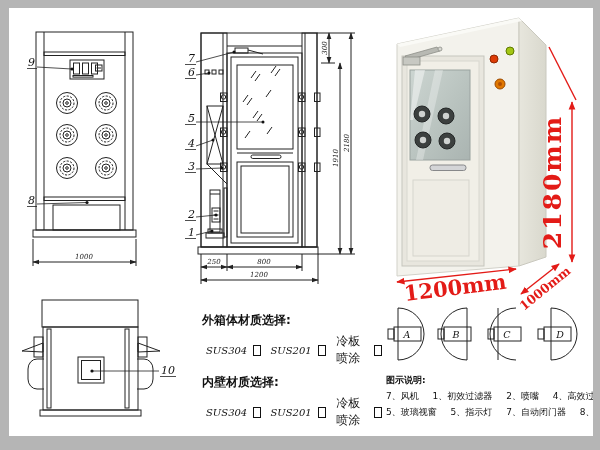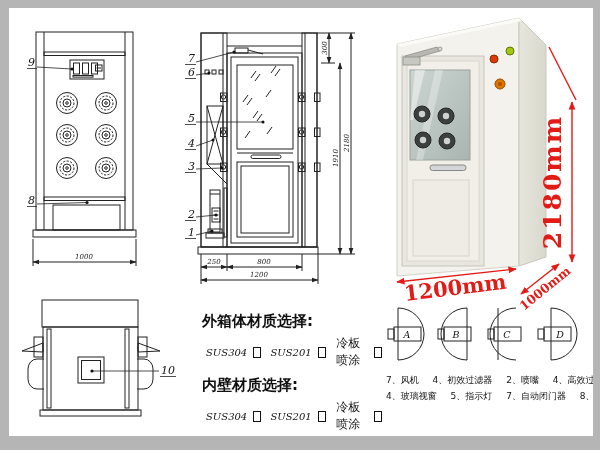--- a/index.html
+++ b/index.html
@@ -15,21 +15,21 @@
           fill:#222;stroke:none;}
   .lbltxt{font-family:"DejaVu Serif",serif;font-style:italic;font-size:11px;
           fill:#111;stroke:none;}
   .leader{stroke:#222;stroke-width:0.8;fill:none;}
   .dot{fill:#111;stroke:none;}
   .graybar{fill:#8a8a8a;stroke:none;}
   .rdim{stroke:#e31b17;stroke-width:1.4;fill:none;}
   .rtxt{font-family:"DejaVu Serif",serif;font-weight:bold;fill:#e31b17;stroke:none;}
   
   .materials{left:196px;top:312px;width:186px;position:absolute;}
-  .mat-title{font-size:15px;font-weight:bold;color:#111;margin:0 0 4px 6px;}
+  .mat-title{font-size:12px;font-weight:bold;color:#111;margin:0 0 4px 6px;}
   .mat-row{display:flex;align-items:center;margin:0 0 7px 10px;}
   .sus{font-family:"DejaVu Serif",serif;font-style:italic;font-size:10px;color:#111;}
   .cjkopt{font-size:12px;color:#111;}
   .cb{width:9px;height:9px;border:1.2px solid #111;display:inline-block;
       margin:0 0 0 6px;background:#fff;}
   .gap1{width:14px;}  .gap2{width:16px;}
   
   .legend{left:386px;top:374px;width:206px;position:absolute;font-size:9px;color:#111;}
   .legend .ttl{font-weight:bold;margin-bottom:3px;}
   .legend .row{margin-bottom:3px;white-space:nowrap;}
@@ -425,25 +425,26 @@
   <svg width="41" height="64" viewBox="0 0 41 64" class="tech">
     <rect x="1" y="27" width="6" height="10"></rect>
     <rect x="7" y="25" width="27" height="14"></rect>
     <line x1="14" y1="6" x2="14" y2="58" stroke-width="2.4"></line>
     <path d="M14,6 A26,26 0 0 1 14,58"></path>
     <text class="dletter" x="23" y="35.5" text-anchor="middle">D</text>
   </svg>
 </div>
 
 <div class="legend">
+  <div class="ttl">图示说明:</div>
   <div class="row">
     <span class="it">7、风机</span>
-    <span class="it">4、初效过滤器</span>
+    <span class="it">1、初效过滤器</span>
     <span class="it">2、喷嘴</span>
     <span class="it">4、高效过滤器</span>
   </div>
   <div class="row">
-    <span class="it">4、玻璃视窗</span>
+    <span class="it">5、玻璃视窗</span>
     <span class="it">5、指示灯</span>
     <span class="it">7、自动闭门器</span>
     <span class="it">8、红外线感应器</span>
   </div>
 </div>
 
 </body></html>

